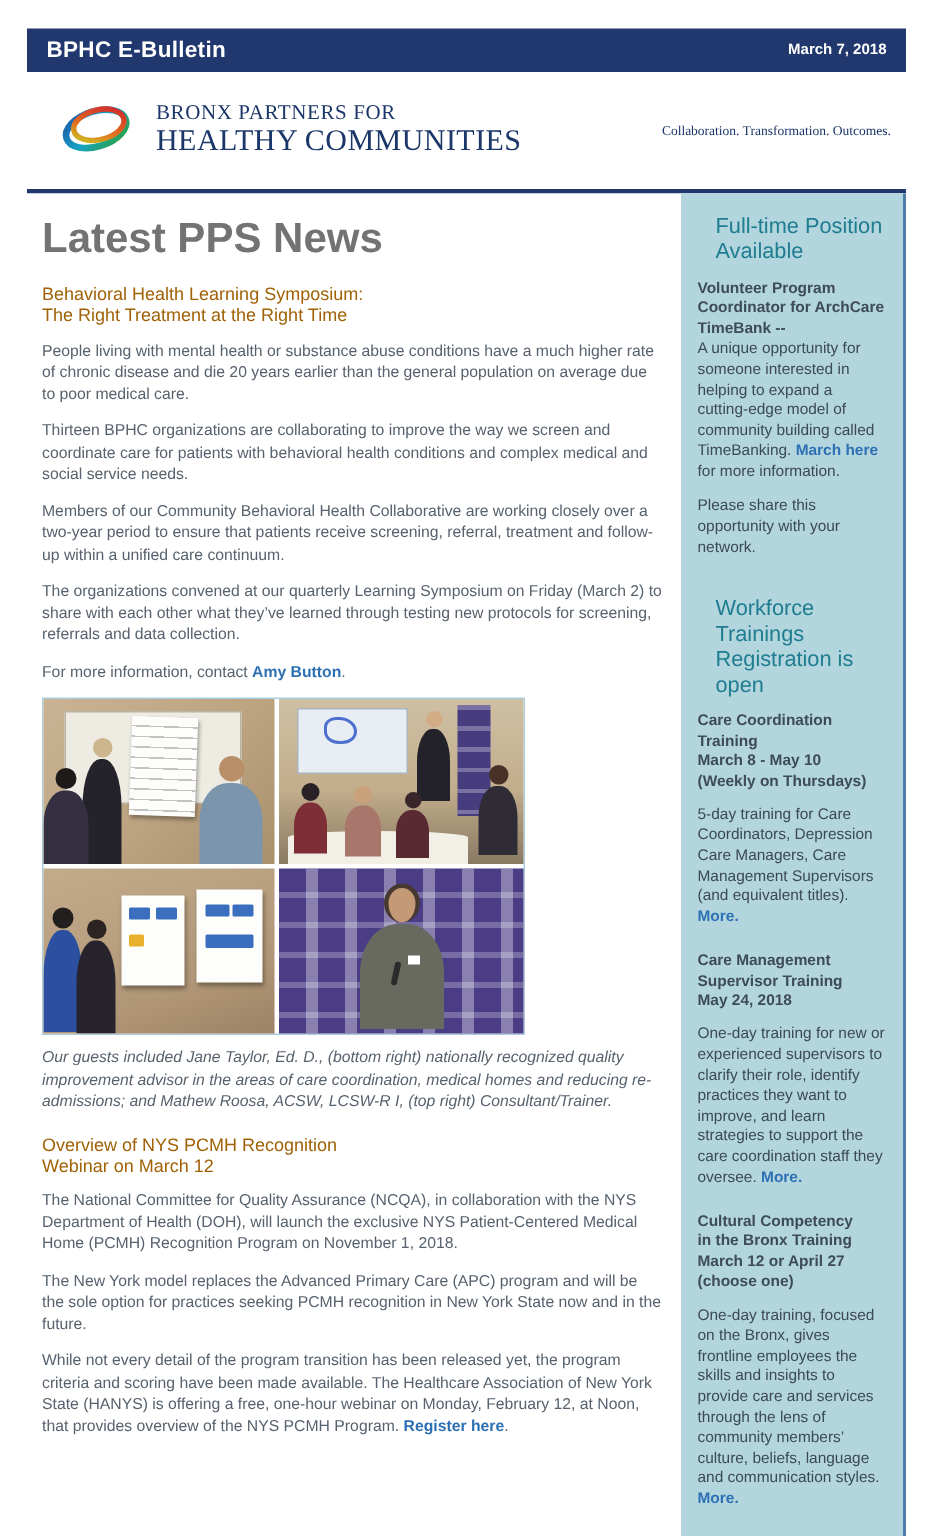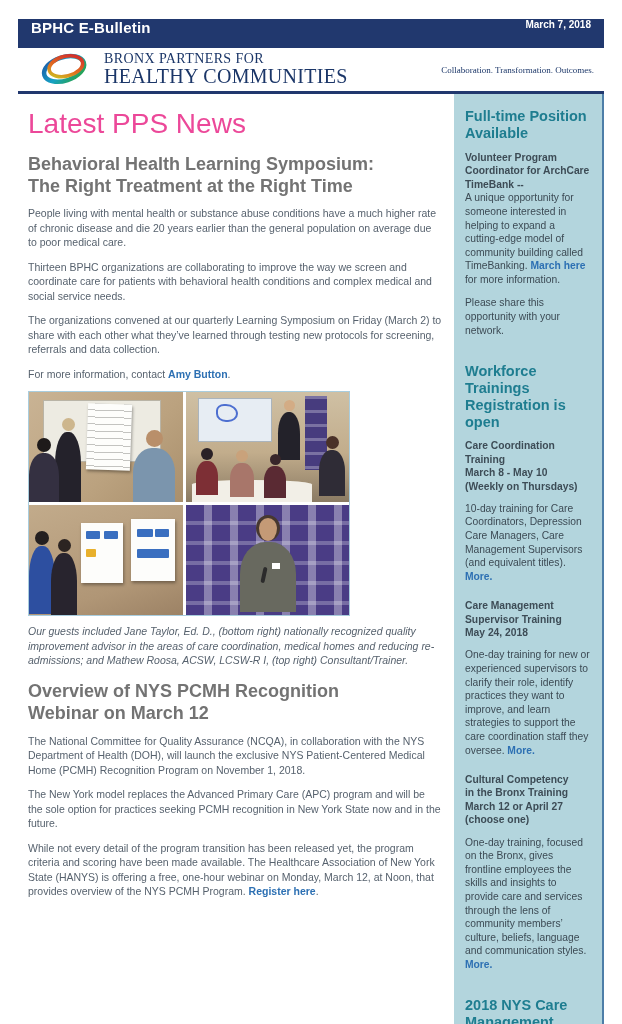--- a/index.html
+++ b/index.html
@@ -1,39 +1,39 @@
 <!DOCTYPE html>
 <html><head>
 <meta charset="utf-8">
 <style>
   * { box-sizing: border-box; }
   html,body { margin:0; padding:0; background:#ffffff; }
   body { font-family:"Liberation Sans", sans-serif; width:622px; }
   .page { width:586px; margin:19px 18px 0 18px; }
 
   
-  .topbar { height:29px; background:#21386e; color:#fff; display:flex; justify-content:space-between; padding:0 13px; }
+  .topbar { height:29px; background:#21386e; color:#fff; display:flex; align-items:center; justify-content:space-between; padding:0 13px; }
   .topbar .btitle { font-size:15px; font-weight:bold; letter-spacing:.2px; }
   .topbar .bdate { font-size:10px; font-weight:bold; }
 
   
-  .logohead { height:46px; border-bottom:3px solid #21386e; display:flex; align-items:center; background:#fff; }
+  .logohead { height:81px; border-bottom:3px solid #21386e; display:flex; align-items:center; background:#fff; }
   .swirl { margin-left:20px; flex:0 0 auto; }
   .orgname { margin-left:12px; color:#1b3668; font-family:"Liberation Serif", serif; line-height:1.05; }
   .orgname .l1 { font-size:14px; letter-spacing:.4px; }
   .orgname .l2 { font-size:20px; letter-spacing:.3px; }
   .tagline { margin-left:auto; margin-right:10px; font-family:"Liberation Serif", serif; font-size:9px; color:#1b3668; }
 
   
   .content { display:flex; min-height:766px; border-right:2px solid #4d7ea8; background:#fff; }
   .article-col { width:436px; padding:8px 12px 0 10px; }
   .sidebar { width:148px; background:#b3d5dd; padding:14px 11px 10px 11px; font-size:10.3px; color:#3c4a54; flex:0 0 auto; }
 
-  h1.section { font-size:28px; color:#ec4899; margin:6px 0 10px 0; font-weight:normal; }
-  h2.art { font-size:18px; color:#737373; line-height:1.2; margin:14px 0 9px 0; font-weight:bold; white-space:pre-line; }
+  h1.section { font-size:28px; color:#737373; margin:6px 0 10px 0; font-weight:bold; }
+  h2.art { font-size:12px; color:#a16207; line-height:1.2; margin:14px 0 9px 0; font-weight:normal; white-space:pre-line; }
   .article-col p { font-size:10.5px; color:#57626e; line-height:1.38; margin:0 0 10px 0; }
   a.blk { color:#2d70b3; font-weight:bold; text-decoration:none; cursor:pointer; }
 
   
   .collage { width:322px; margin:2px 0 8px 0; border:1px solid #a9cdde; background:#fff; display:grid; grid-template-columns:154px 163px; grid-template-rows:110px 110px; gap:3px; }
   .cell { position:relative; overflow:hidden; }
   .c-tl { background:linear-gradient(135deg,#c9b394 0%,#bba27f 60%,#a98f6c 100%); }
   .c-tr { background:linear-gradient(180deg,#cfc0a4 0%,#c2ad8c 55%,#8a7a63 100%); }
   .c-bl { background:linear-gradient(160deg,#c2ab8b 0%,#b09676 70%,#9c8265 100%); }
   .c-br { background:#4a3c85; }
@@ -48,21 +48,21 @@
   .person { position:absolute; }
   .person .head { border-radius:50%; margin:0 auto; }
   .person .torso { border-radius:45% 45% 0 0; margin-top:1px; }
   .mic { position:absolute; width:4px; height:16px; background:#2b2b2b; border-radius:2px; transform:rotate(12deg); }
   .badge { position:absolute; background:#fff; width:8px; height:6px; }
   .stepmat { position:absolute; inset:0; background-image:repeating-linear-gradient(90deg,transparent 0 18px,rgba(255,255,255,.35) 18px 26px),repeating-linear-gradient(180deg,transparent 0 16px,rgba(255,255,255,.25) 16px 20px); }
 
   .caption { font-size:9.3px; font-style:italic; color:#5a656f; line-height:1.32; margin:0 0 14px 0; }
 
   
-  .sidebar h3 { font-size:14.5px; color:#1e7d90; line-height:1.16; margin:0 0 9px 0; font-weight:bold; }
+  .sidebar h3 { font-size:14.5px; color:#1e7d90; line-height:1.16; margin:0 0 9px 12px; font-weight:normal; }
   .sidebar h3.gap { margin-top:26px; }
   .sb-bold { font-weight:bold; color:#3d4c56; white-space:pre-line; line-height:1.3; margin:0 0 9px 0; }
   .sidebar p { margin:0 0 10px 0; line-height:1.32; }
   .sb-item { margin-bottom:16px; }
 </style>
 </head>
 <body>
 
 <div class="page">
 
@@ -99,20 +99,21 @@
 
   <div class="content">
 
     <div class="article-col">
       <h1 class="section">Latest PPS News</h1>
 
       <h2 class="art">Behavioral Health Learning Symposium:
 The Right Treatment at the Right Time</h2>
       <p>People living with mental health or substance abuse conditions have a much higher rate of chronic disease and die 20 years earlier than the general population on average due to poor medical care.</p>
       <p>Thirteen BPHC organizations are collaborating to improve the way we screen and coordinate care for patients with behavioral health conditions and complex medical and social service needs.</p>
+      <p>Members of our Community Behavioral Health Collaborative are working closely over a two-year period to ensure that patients receive screening, referral, treatment and follow-up within a unified care continuum.</p>
       <p>The organizations convened at our quarterly Learning Symposium on Friday (March 2) to share with each other what they’ve learned through testing new protocols for screening, referrals and data collection.</p>
       <p><span>For more information, contact </span><a class="blk">Amy Button</a><span>.</span></p>
 
       <div class="collage">
         <div class="cell c-tl">
           <div class="wboard" style="left:14px;top:8px;width:118px;height:62px;"></div>
           <div class="poster" style="left:58px;top:12px;width:44px;height:66px;transform:rotate(2deg);"></div>
           <div class="person" style="left:26px;top:26px;width:26px;height:84px;">
             <div class="head" style="width:13px;height:13px;background:#cdb68d;"></div>
             <div class="torso" style="height:70px;background:#24222b;"></div>
@@ -183,36 +184,36 @@
           <div class="mic" style="left:76px;top:62px;"></div>
         </div>
       </div>
 
       <p class="caption">Our guests included Jane Taylor, Ed. D., (bottom right)  nationally recognized quality improvement advisor in the areas of care coordination, medical homes and reducing re-admissions; and  Mathew Roosa, ACSW, LCSW-R I, (top right) Consultant/Trainer.</p>
 
       <h2 class="art">Overview of NYS PCMH Recognition
 Webinar on March 12</h2>
       <p>The National Committee for Quality Assurance (NCQA), in collaboration with the NYS Department of Health (DOH), will launch the exclusive NYS Patient-Centered Medical Home (PCMH) Recognition Program on November 1, 2018.</p>
       <p>The New York model replaces the Advanced Primary Care (APC) program and will be the sole option for practices seeking PCMH recognition in New York State now and in the future.</p>
-      <p><span>While not every detail of the program transition has been released yet, the program criteria and scoring have been made available. The Healthcare Association of New York State (HANYS) is offering a free, one-hour webinar on Monday, March 12, at Noon, that provides overview of the NYS PCMH Program. </span><a class="blk">Register here</a><span>.</span></p>
+      <p><span>While not every detail of the program transition has been released yet, the program criteria and scoring have been made available. The Healthcare Association of New York State (HANYS) is offering a free, one-hour webinar on Monday, February 12, at Noon, that provides overview of the NYS PCMH Program. </span><a class="blk">Register here</a><span>.</span></p>
     </div>
 
     <div class="sidebar">
       <h3>Full-time Position Available</h3>
       <p><span class="sb-bold" style="display:inline;">Volunteer Program Coordinator for ArchCare TimeBank --</span><br>
         <span>A unique opportunity for someone interested in helping to expand a cutting-edge model of community building called TimeBanking. </span><a class="blk">March here</a><span> for more information.</span></p>
       <p>Please share this opportunity with your network.</p>
 
       <h3 class="gap">Workforce Trainings Registration is open</h3>
 
       <div class="sb-item">
         <div class="sb-bold">Care Coordination Training
 March 8 - May 10
 (Weekly on Thursdays)</div>
-        <p><span>10-day training for Care Coordinators, Depression Care Managers, Care Management Supervisors (and equivalent titles). </span><a class="blk">More.</a></p>
+        <p><span>5-day training for Care Coordinators, Depression Care Managers, Care Management Supervisors (and equivalent titles). </span><a class="blk">More.</a></p>
       </div>
 
       <div class="sb-item">
         <div class="sb-bold">Care Management
 Supervisor Training
 May 24, 2018</div>
         <p><span>One-day training for new or experienced supervisors to clarify their role, identify practices they want to improve, and learn strategies to support the care coordination staff they oversee. </span><a class="blk">More.</a></p>
       </div>
 
       <div class="sb-item">

